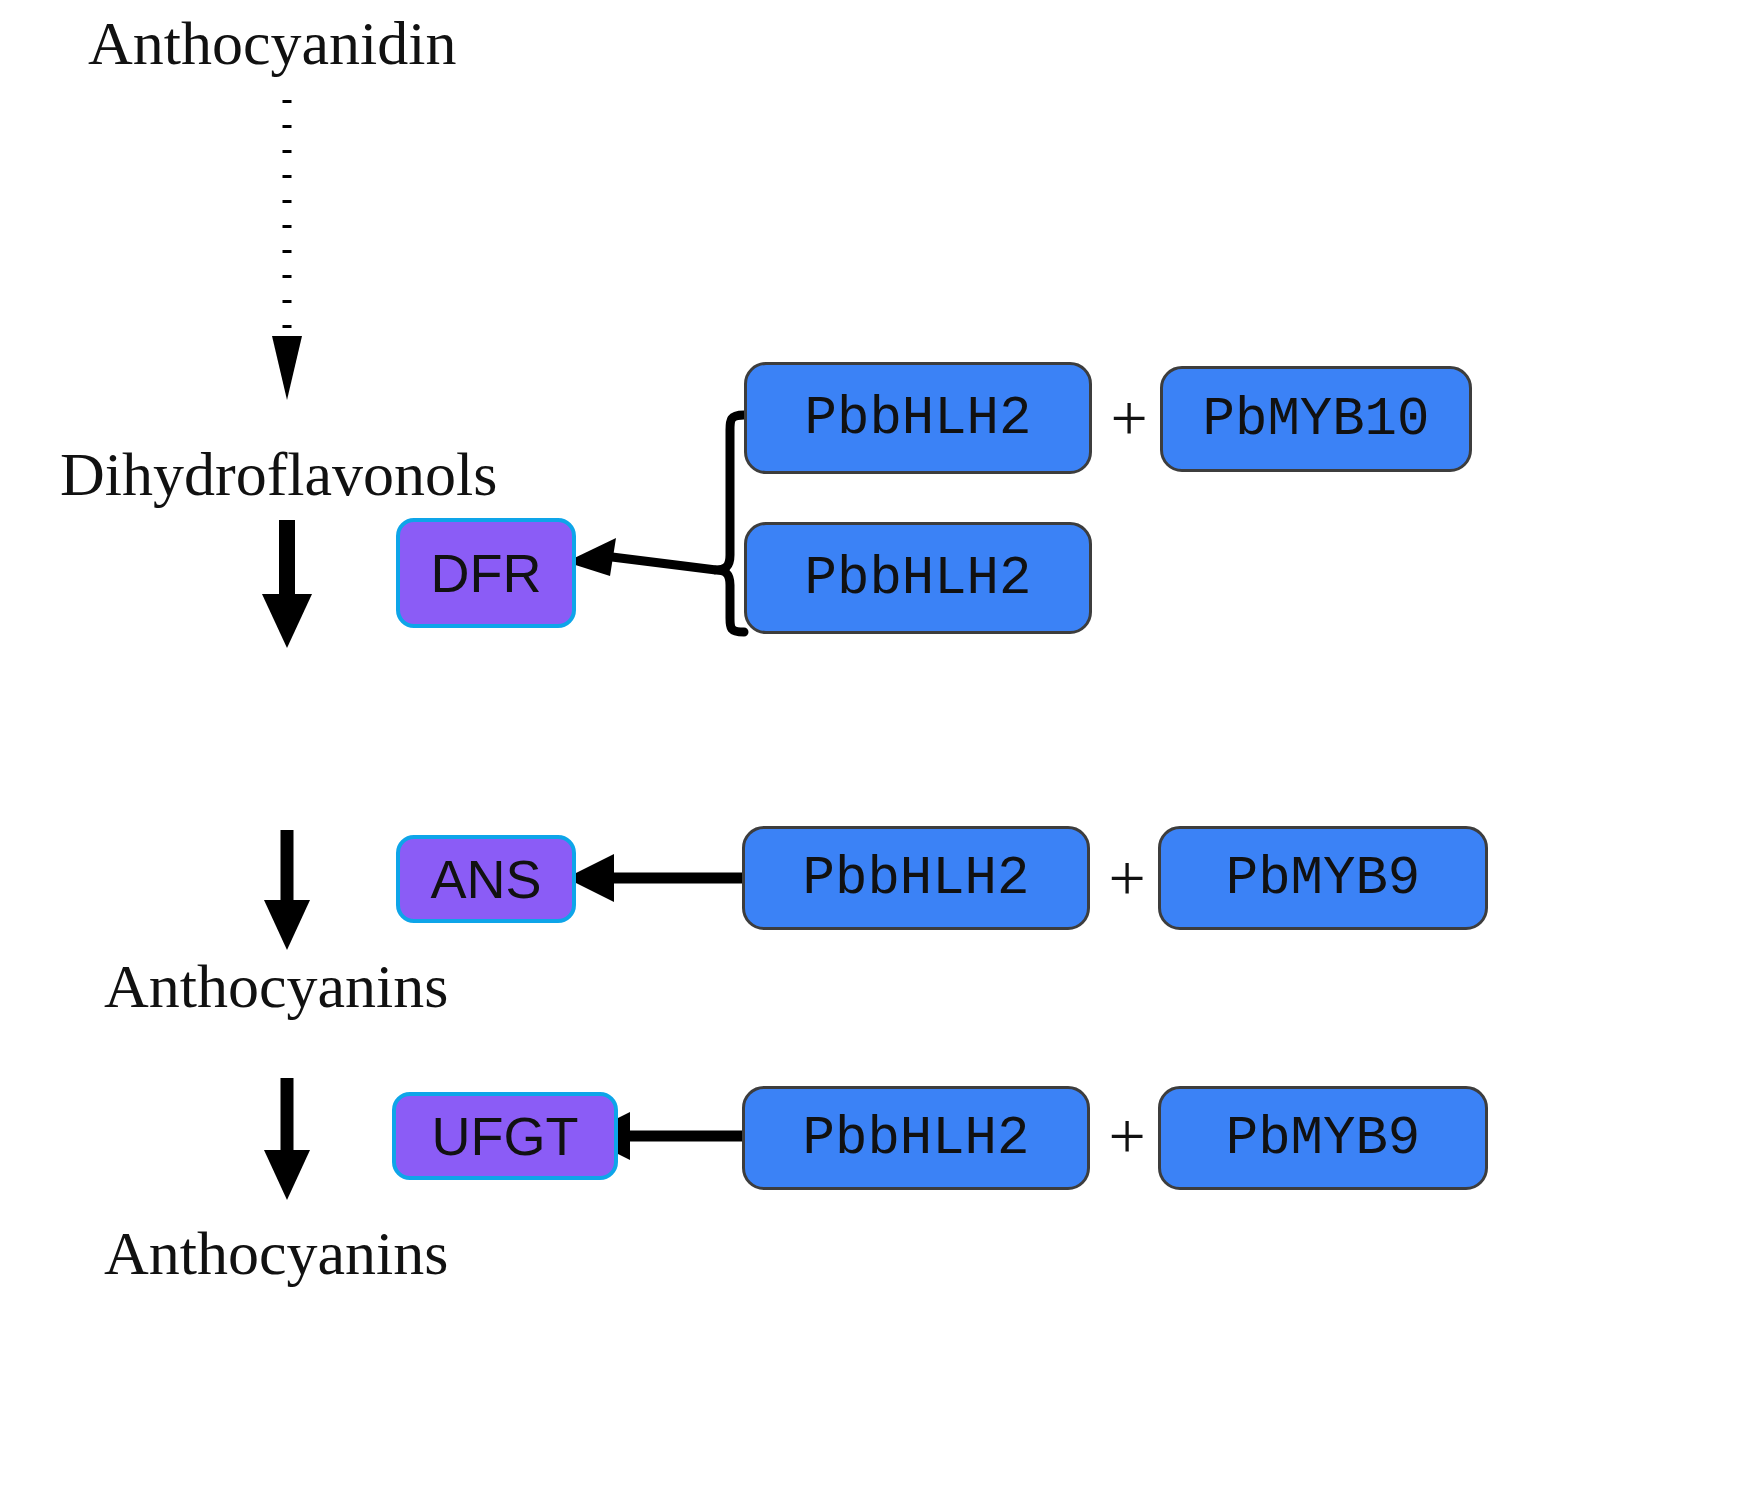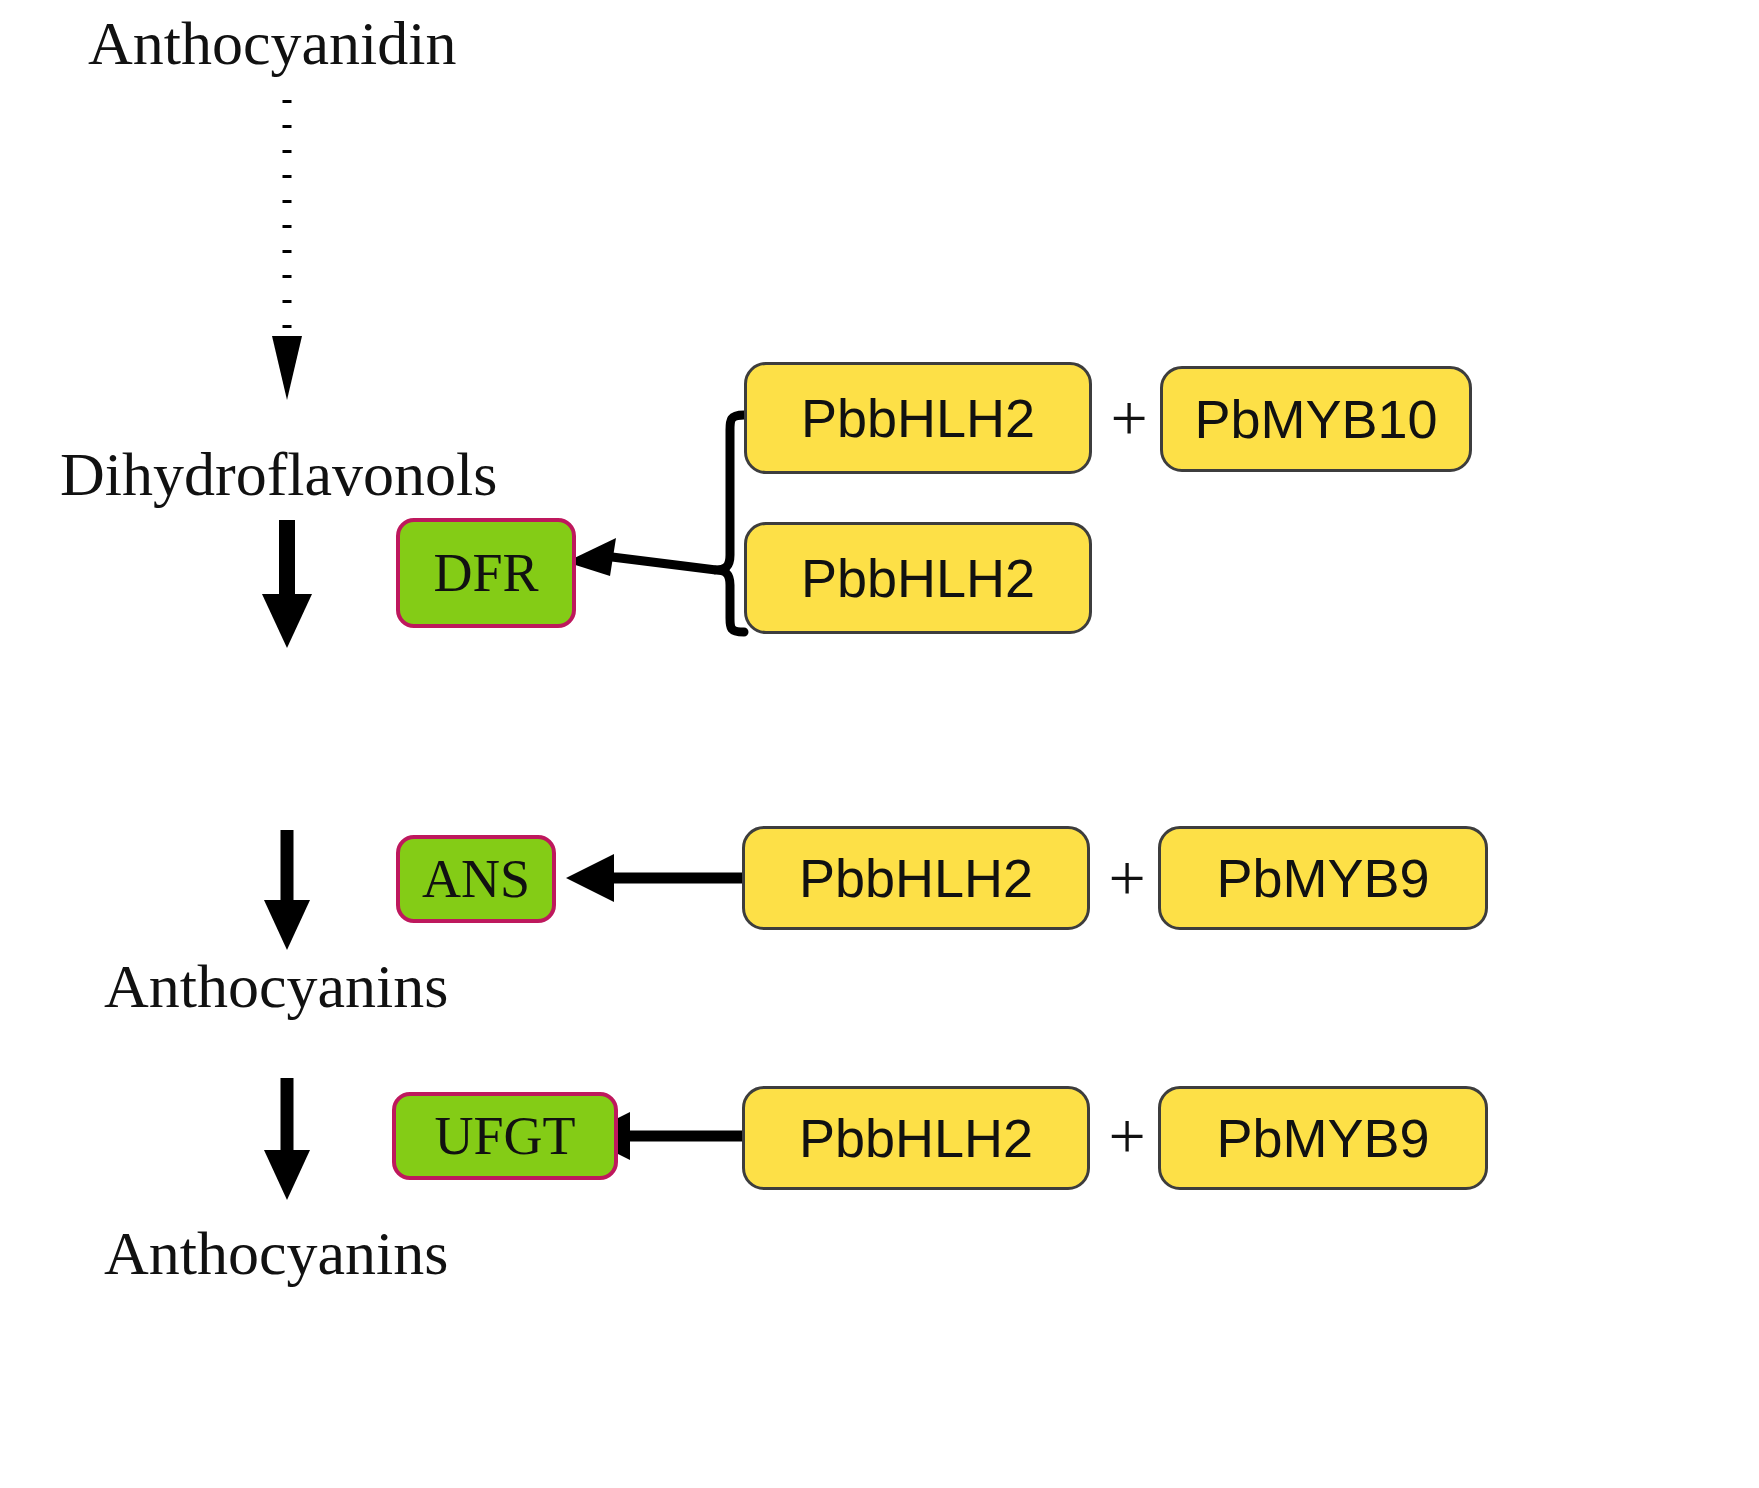--- a/index.html
+++ b/index.html
@@ -19,43 +19,43 @@
     position: absolute;
     color: #111111;
     font-size: 62px;
     line-height: 1;
     white-space: nowrap;
     font-family: "Liberation Serif", "DejaVu Serif", serif;
   }
   .enzyme-box {
     position: absolute;
     box-sizing: border-box;
-    border: 4px solid #be185d;
+    border: 4px solid #0ea5e9;
     border-radius: 18px;
-    background: #84cc16;
+    background: #8b5cf6;
     display: flex;
     align-items: center;
     justify-content: center;
     color: #111111;
     font-size: 54px;
-    font-family: Liberation Serif, serif;
+    font-family: Liberation Sans, sans-serif;
     white-space: nowrap;
   }
   .tf-box {
     position: absolute;
     box-sizing: border-box;
     border: 3px solid #3d3d3d;
     border-radius: 22px;
-    background: #fde047;
+    background: #3b82f6;
     display: flex;
     align-items: center;
     justify-content: center;
     color: #111111;
     font-size: 54px;
-    font-family: Liberation Sans, sans-serif;
+    font-family: Liberation Mono, monospace;
     white-space: nowrap;
   }
   .plus {
     position: absolute;
     color: #111111;
     font-size: 66px;
     line-height: 1;
     font-family: "Liberation Serif", "DejaVu Serif", serif;
     display: flex;
     align-items: center;
@@ -127,21 +127,21 @@
 
   <div class="metabolite" style="left:60px; top:395px;margin-top:48px;">Dihydroflavonols</div>
 
 
   <div class="metabolite" style="left:104px; top:955px;">Anthocyanins</div>
 
   <div class="metabolite" style="left:104px; top:1222px;">Anthocyanins</div>
 
   <div class="enzyme-box" style="left:396px; top:518px; width:180px; height:110px;">DFR</div>
 
-  <div class="enzyme-box" style="left:396px; top:835px; width:160px; height:88px;">ANS</div>
+  <div class="enzyme-box" style="left:396px; top:835px; width:180px; height:88px;">ANS</div>
 
   <div class="enzyme-box" style="left:392px; top:1092px; width:226px; height:88px;">UFGT</div>
 
   <div class="tf-box" style="left:744px; top:362px; width:348px; height:112px;">PbbHLH2</div>
 
   <div class="plus" style="left:1098px; top:382px; width:62px; height:72px;">+</div>
 
   <div class="tf-box" style="left:1160px; top:366px; width:312px; height:106px;">PbMYB10</div>
 
   <div class="tf-box" style="left:744px; top:522px; width:348px; height:112px;">PbbHLH2</div>

